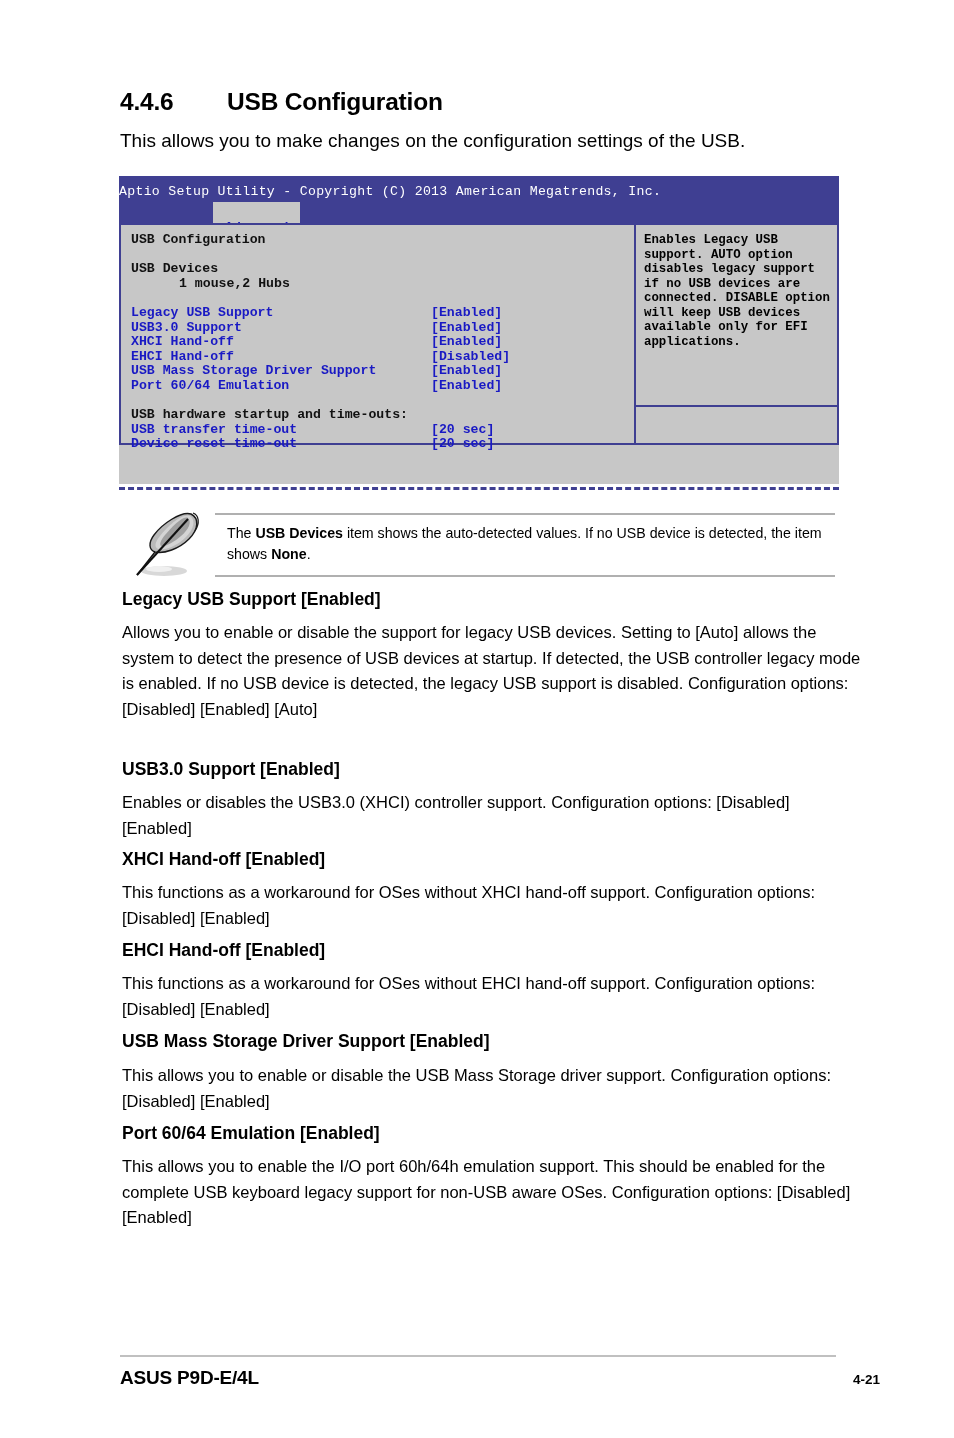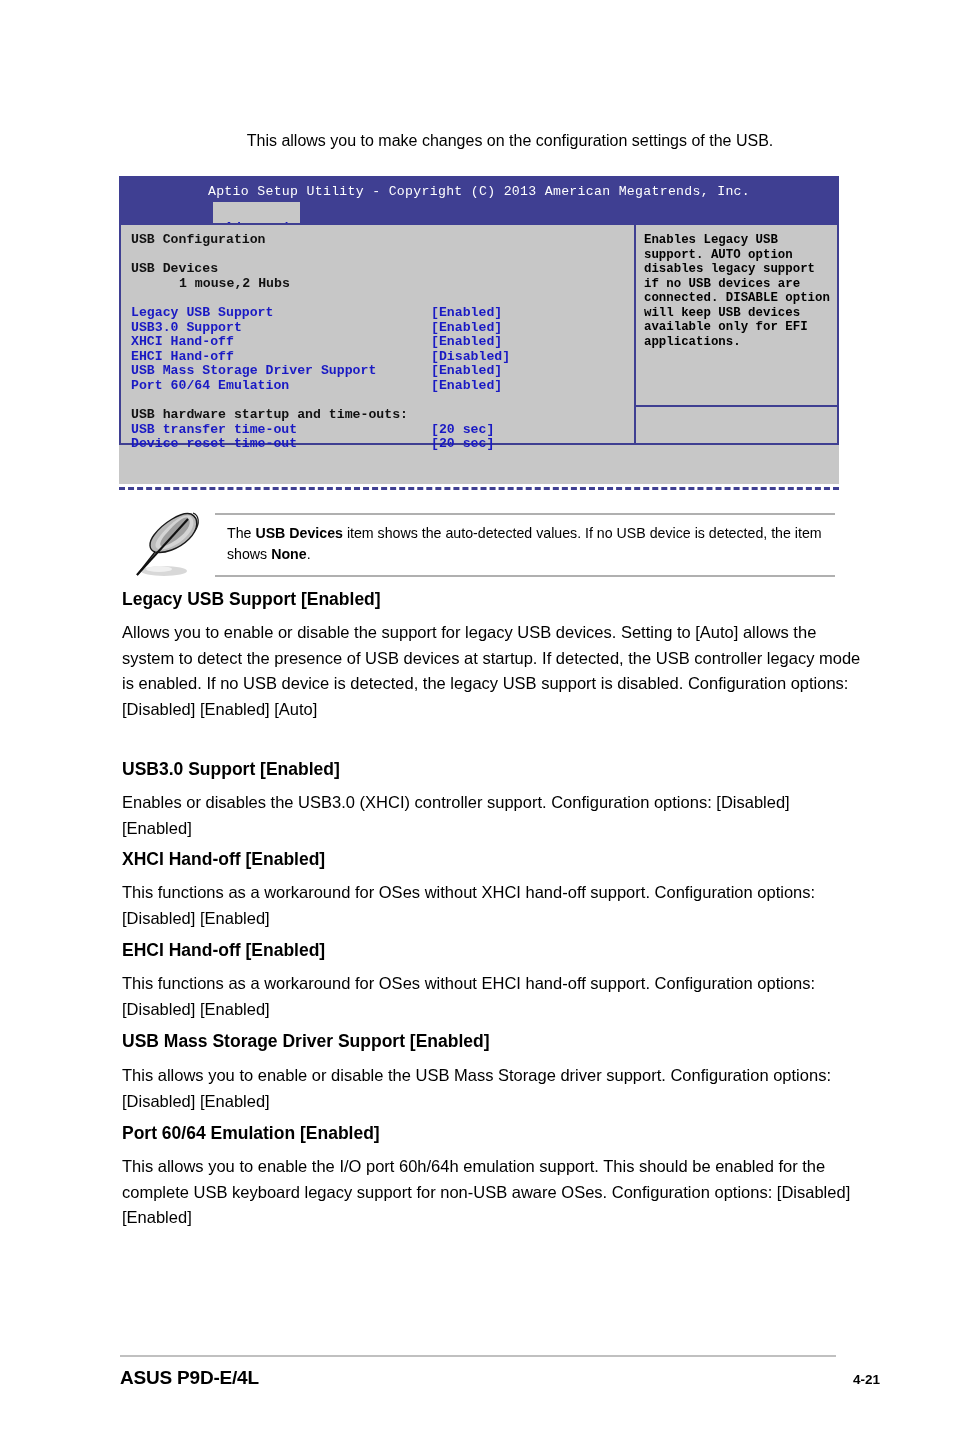--- a/index.html
+++ b/index.html
@@ -38,23 +38,22 @@
     display: inline-block;
     width: 107px;
   }
   .sec-title { display: inline-block; }
 
   .sec-intro {
     position: absolute;
     left: 120px;
     top: 129px;
     width: 780px;
-    font-size: 16px;
+    font-size: 19px;
     line-height: 23px;
-    text-align: center;
   }
 
   
   .bios {
     position: absolute;
     left: 119px;
     top: 176px;
     width: 720px;
     height: 308px;
     background: #c7c7c7;
@@ -63,21 +62,20 @@
     position: relative;
     height: 47px;
     background: #3f3f92;
     font-family: "Liberation Mono", monospace;
   }
   .bios-title-text {
     position: absolute;
     left: 0;
     top: 8px;
     width: 100%;
-    text-align: center;
     color: #ffffff;
     font-size: 13.2px;
     letter-spacing: 0.3px;
     white-space: nowrap;
   }
   .bios-tab {
     position: absolute;
     left: 94px;
     top: 26px;
     height: 21px;
@@ -227,20 +225,23 @@
     text-align: right;
     font-size: 13.5px;
     font-weight: bold;
   }
 </style>
 </head>
 <body>
 
 <div class="page">
 
+  <div class="sec-head">
+    <span class="sec-num">4.4.6</span><span class="sec-title">USB Configuration</span>
+  </div>
   <div class="sec-intro">This allows you to make changes on the configuration settings of the USB.</div>
 
   <div class="bios">
 
     <div class="bios-titlebar">
       <div class="bios-title-text">Aptio Setup Utility - Copyright (C) 2013 American Megatrends, Inc.</div>
       <div class="bios-tab">Advanced</div>
     </div>
 
     <div class="bios-body">

